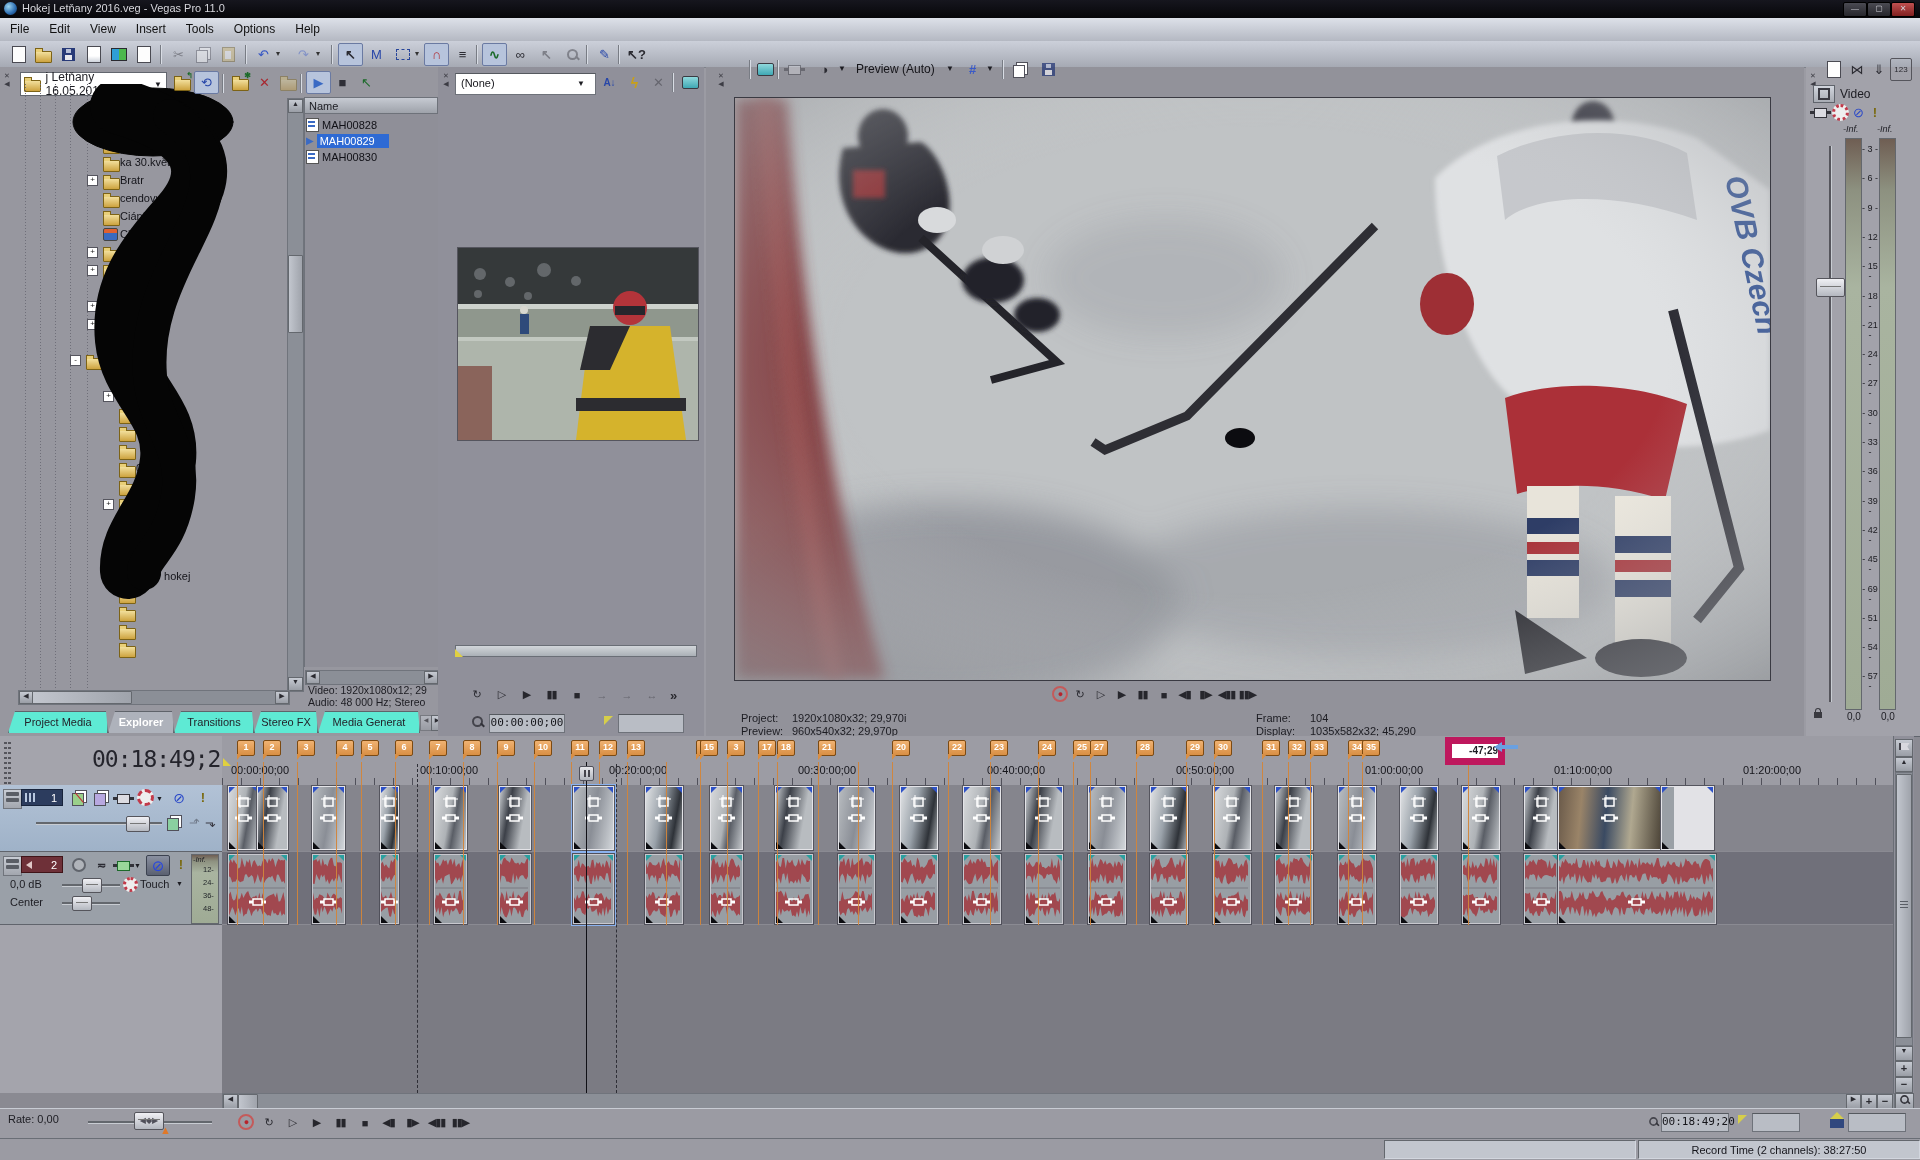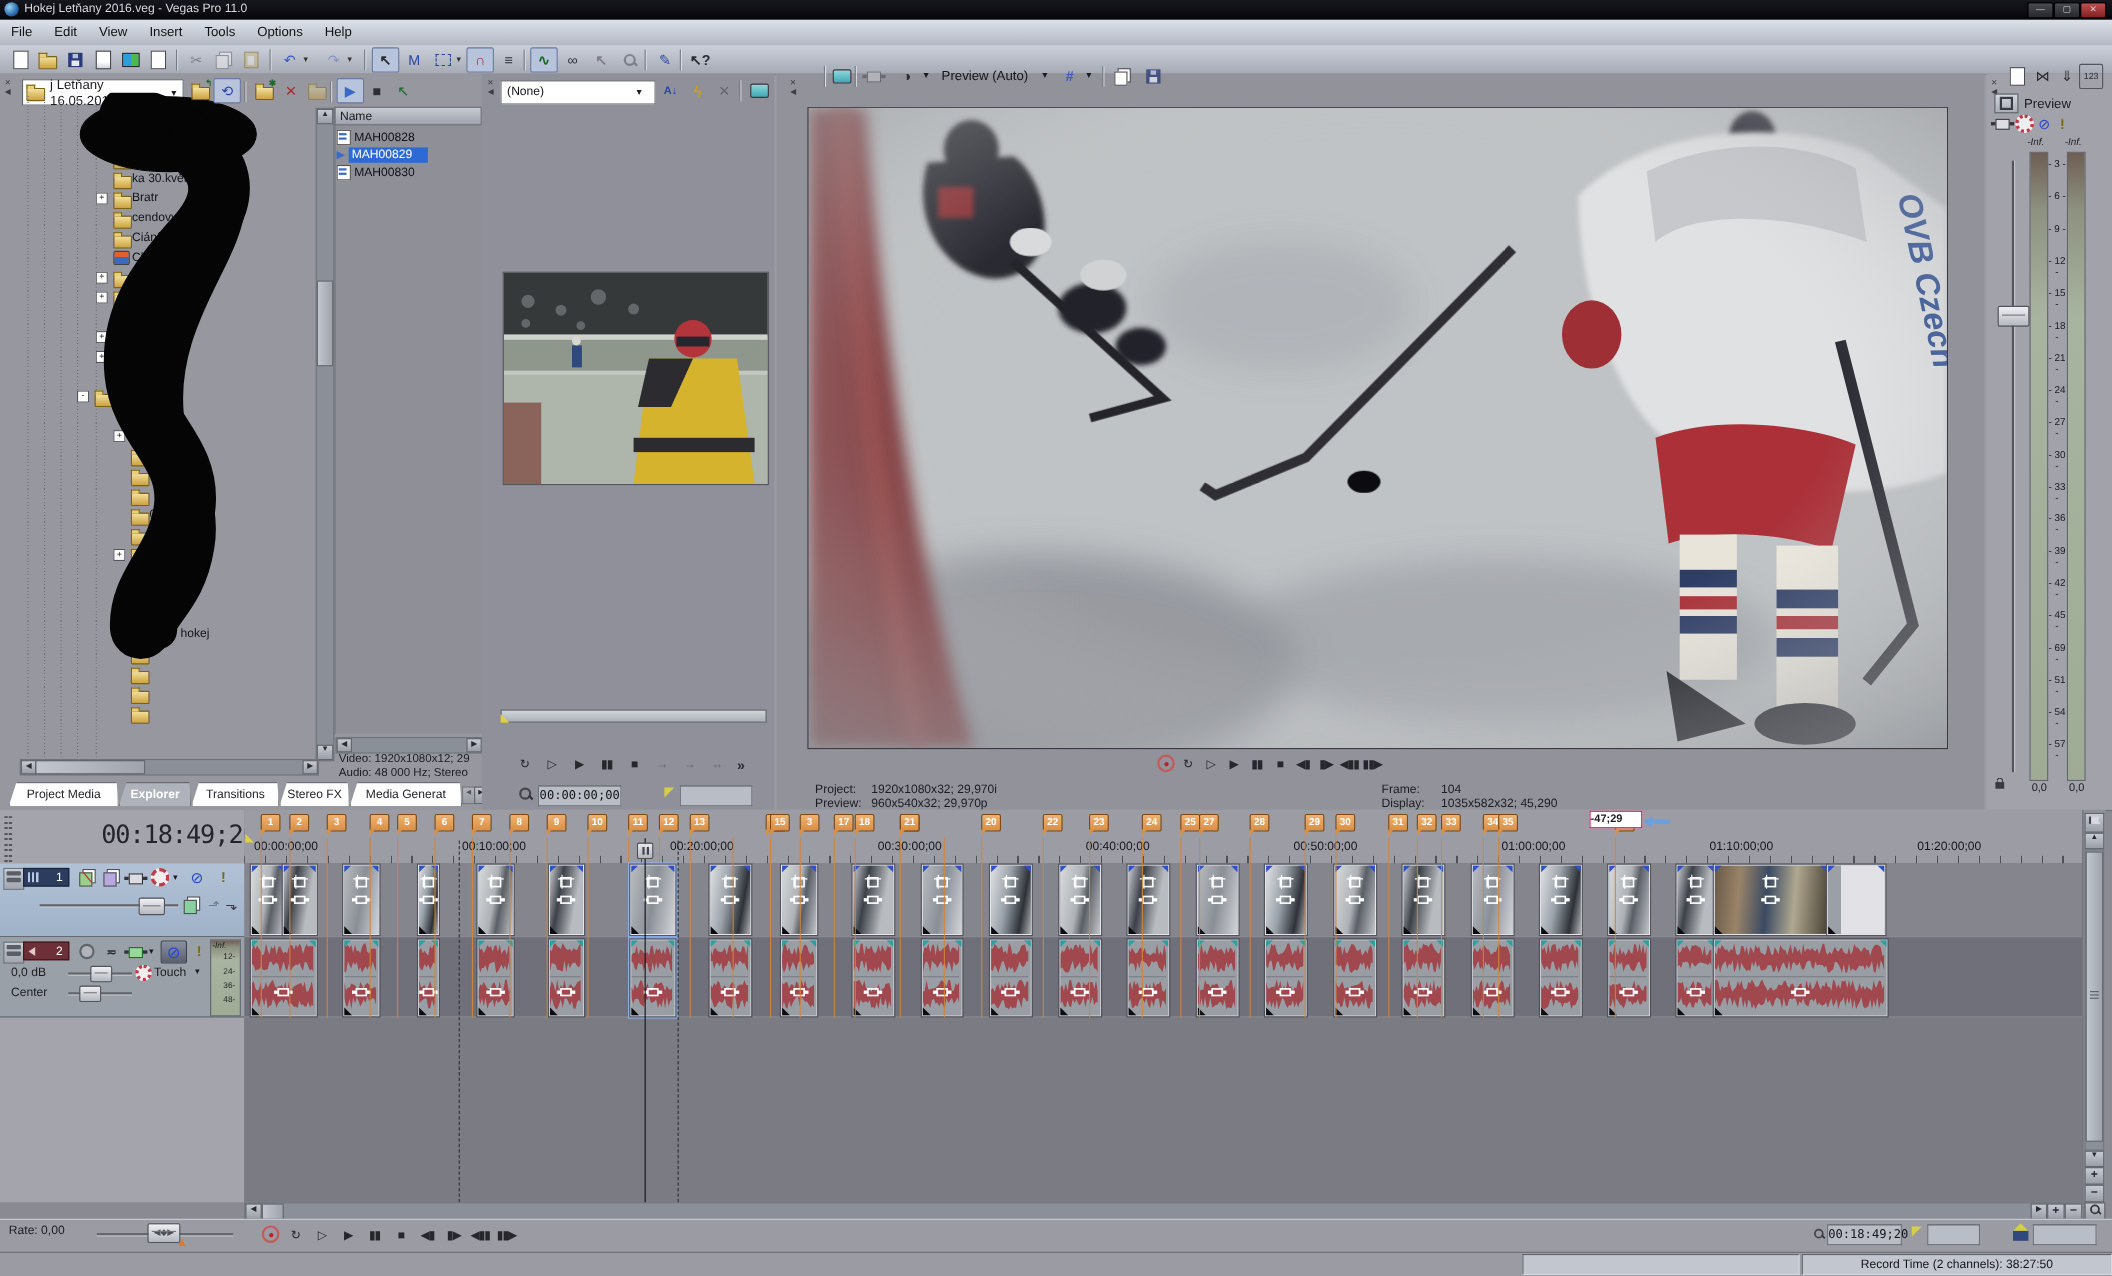--- a/index.html
+++ b/index.html
@@ -49,21 +49,21 @@
 .inset{border:1px solid;border-color:#63676d #d2d6de #d2d6de #63676d}
 
 #addr{left:20px;top:72px;width:145px;height:22px;background:#fff;border:1px solid #62666e;display:flex;align-items:center;font-size:12px}
 .treeguide{position:absolute;width:1px;background:repeating-linear-gradient(#6f6f79 0 1px,transparent 1px 3px)}
 .expbox{position:absolute;width:9px;height:9px;background:#fff;border:1px solid #55555e;font-size:8px;line-height:7px;text-align:center;color:#222}
 .trow-label{position:absolute;font-size:11px;color:#14141a;white-space:nowrap}
 .scrollv{position:absolute;background:#8b8f97;border:1px solid #70747c}
 .scrollthumb{position:absolute;background:linear-gradient(90deg,#c2c6ce,#9fa3ab);border:1px solid #64686e;border-radius:1px}
 .sbtn{position:absolute;background:linear-gradient(#c6cad2,#9a9ea6);border:1px solid #64686e;color:#2a2a30;text-align:center}
 .filerow{position:absolute;left:306px;width:130px;height:15px;font-size:11px;display:flex;align-items:center;gap:3px;color:#101016}
-.tab{position:absolute;top:711px;height:21px;background:#ffffff;border:1px solid #5f636a;border-bottom:none;color:#23232a;font-size:11px;text-align:center;line-height:20px;clip-path:polygon(7px 0,calc(100% - 2px) 0,100% 100%,0 100%)}
+.tab{position:absolute;top:711px;height:21px;background:#5eead4;border:1px solid #5f636a;border-bottom:none;color:#23232a;font-size:11px;text-align:center;line-height:20px;clip-path:polygon(7px 0,calc(100% - 2px) 0,100% 100%,0 100%)}
 .tab.active{background:#aeb2bb;color:#fff;font-weight:bold;z-index:3}
 
 #ruler-ticks{left:222px;top:778px;width:1671px;height:7px;background:repeating-linear-gradient(90deg,#50505a 0 1px,transparent 1px 19px)}
 .rlabel{position:absolute;top:764px;font-size:11px;color:#15151b;white-space:nowrap}
 .mflag{position:absolute;top:740px;width:16px;height:14px;background:linear-gradient(#f0b272,#d98f44);border:1px solid #7c4a12;border-radius:2px;color:#fff;font-size:9px;font-weight:bold;text-align:center;line-height:13px;z-index:6}
 .mflag:after{content:"";position:absolute;left:-1px;top:13px;border-left:5px solid #d98f44;border-bottom:6px solid transparent}
 .mline{position:absolute;top:762px;width:1px;height:163px;background:#d2853a;opacity:.95;z-index:5}
 .vclip{position:absolute;top:786px;height:62px;background:#9aa0a6;border:1px solid #e4e4e8;outline:1px solid #55555e;z-index:4}
 .aclip{position:absolute;top:854px;height:68px;background:#989ea4;border:1px solid #c8c8ce;outline:1px solid #50505a;z-index:4}
 .thumb{position:absolute;inset:0}
@@ -465,21 +465,21 @@
 <div class="abs" style="left:1256px;top:725px">Display:</div>
 <div class="abs" style="left:1310px;top:725px">1035x582x32; 45,290</div>
 
 <div class="pane" style="left:1806px;top:67px;width:114px;height:669px;background:#a2a2aa">
   <div class="grip" style="left:2px;top:5px">✕<br>◀</div>
 </div>
 <div id="master-tb"></div>
 <div class="abs" style="left:1813px;top:85px;width:20px;height:16px;border:1px solid #60646c;background:linear-gradient(#d2d6de,#a8acb4);display:flex;align-items:center;justify-content:center">
     <span style="width:8px;height:8px;border:2px solid #3a3a42;display:block"></span>
   </div>
-<div class="abs" style="left:1840px;top:87px;font-size:12px">Preview</div>
+<div class="abs" style="left:1840px;top:87px;font-size:12px">Video</div>
 <div class="abs hdrbtn" style="left:1811px;top:105px;width:18px;height:15px">
     <span class="i-plugin"></span>
   </div>
 <div class="abs hdrbtn" style="left:1832px;top:104px;width:17px;height:16px">
     <span class="i-gear"></span>
   </div>
 <div class="abs hdrbtn" style="left:1850px;top:104px;width:17px;height:16px;color:#2746c8;font-size:13px">⊘</div>
 <div class="abs hdrbtn" style="left:1868px;top:104px;width:14px;height:16px;color:#7a6a10;font-weight:bold;font-size:13px">!</div>
 <div class="abs" style="left:1843px;top:124px;font-size:9px;font-style:italic">-Inf.</div>
 <div class="abs" style="left:1877px;top:124px;font-size:9px;font-style:italic">-Inf.</div>
@@ -598,21 +598,21 @@
     <div class="mflag" style="left: 1310px;">33</div>
     <div class="mline" style="left: 1310px;"></div>
     <div class="mflag" style="left: 1348px;">34</div>
     <div class="mline" style="left: 1348px;"></div>
     <div class="mflag" style="left: 1362px;">35</div>
     <div class="mline" style="left: 1362px;"></div>
     <div class="mflag" style="left: 1468px;">36</div>
     <div class="mline" style="left: 1468px;"></div>
   </div>
 
-<div class="abs" style="left:1445px;top:737px;width:46px;height:14px;background:#fff;border:1px solid #be185d;font-size:10px;font-weight:bold;text-align:left;line-height:13px;z-index:9">-47;29</div>
+<div class="abs" style="left:1445px;top:737px;width:46px;height:14px;background:#fff;border:7px solid #be185d;font-size:10px;font-weight:bold;text-align:right;line-height:13px;z-index:9">-47;29</div>
 <div class="abs" style="left:1494px;top:742px;width:0;height:0;border-right:8px solid #6aa0e0;border-top:5px solid transparent;border-bottom:5px solid transparent;z-index:9"></div>
 <div class="abs" style="left:1502px;top:745px;width:16px;height:4px;background:#6aa0e0;z-index:9"></div>
 
 <div class="abs" style="left:222px;top:785px;width:1671px;height:66px;background:#85858d"></div>
 <div class="abs" style="left:222px;top:852px;width:1671px;height:72px;background:#70707a"></div>
 <div class="abs" style="left:222px;top:925px;width:1671px;height:168px;background:#7b7b83"></div>
 
 <div class="abs" style="left:0;top:785px;width:222px;height:66px;background:linear-gradient(#b2c2d6,#9fb2c8);border-bottom:1px solid #60646c">
   <div class="minbars" style="left:3px;top:4px">
       <span></span>

